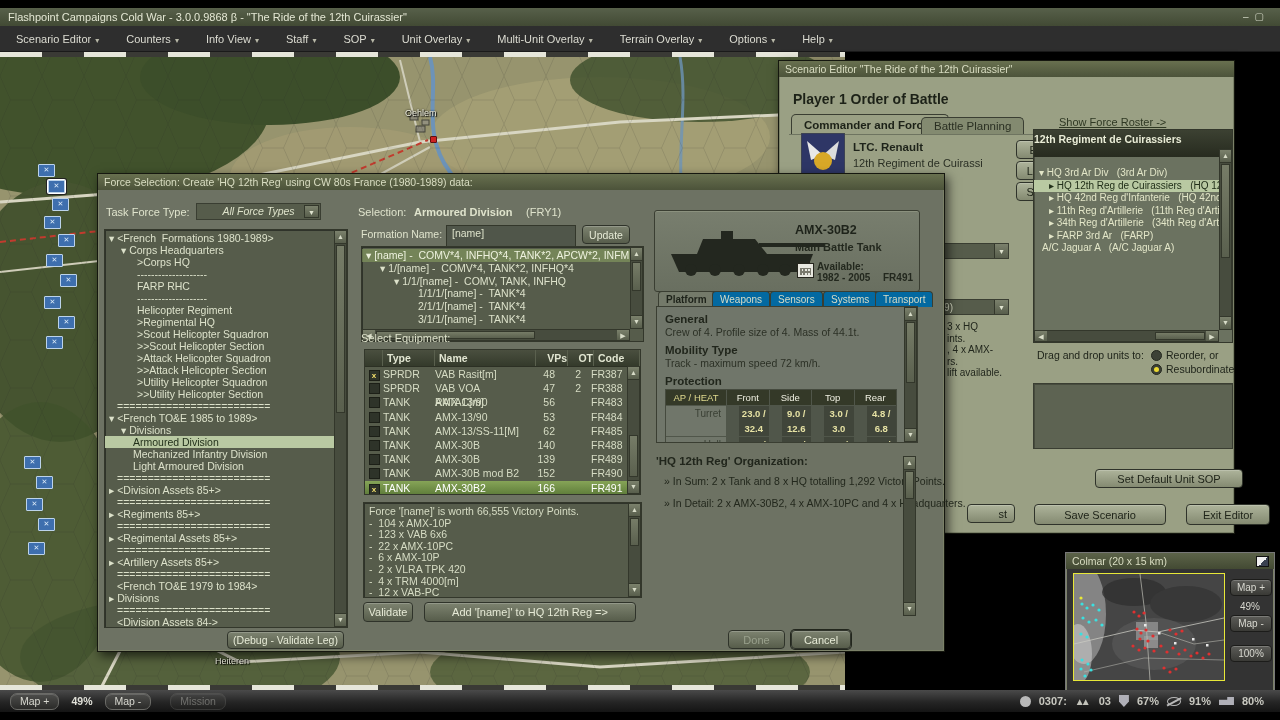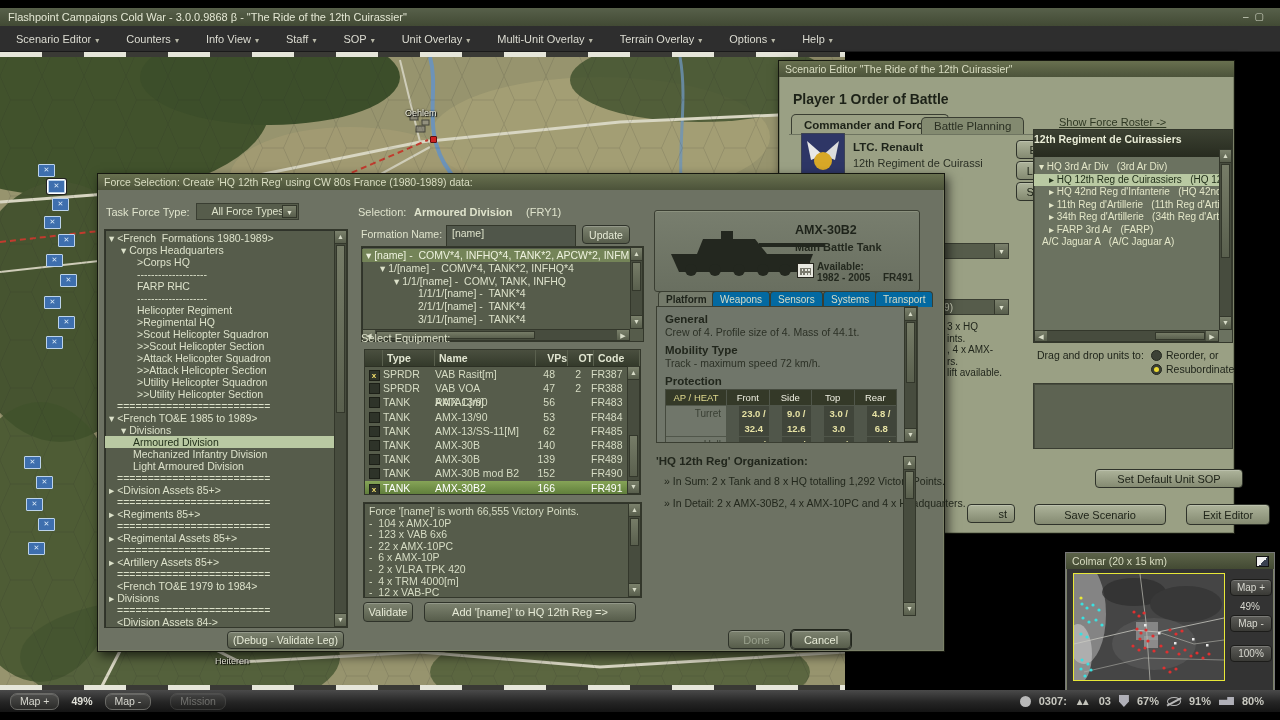--- a/index.html
+++ b/index.html
@@ -245,21 +245,21 @@
         </svg>
     </div>
     <span class="cmdname" style="left:74px;top:80px;">LTC. Renault</span>
     <span class="cmdunit" style="left:74px;top:96px;">12th Regiment de Cuirassi</span>
     <div class="btn light" style="left:189px;top:79px;width:44px;height:17px;">Edit</div>
     <div class="btn light" style="left:189px;top:100px;width:44px;height:17px;">Load</div>
     <div class="btn light" style="left:189px;top:121px;width:44px;height:17px;">Save</div>
 
     <div class="oobpanel">
       <div class="oobhdr">12th Regiment de Cuirassiers</div>
-      <div style="padding-top:4px;">
+      <div style="padding-top:10px;">
 
       <div class="oobrow" style="padding-left: 5px;"><span>▾ HQ 3rd Ar Div   (3rd Ar Div)</span></div>
           <div class="oobrow sel" style="padding-left: 15px;"><span>▸ HQ 12th Reg de Cuirassiers   (HQ 12th Reg)</span></div>
           <div class="oobrow" style="padding-left: 15px;"><span>▸ HQ 42nd Reg d'Infanterie   (HQ 42nd Reg d'In</span></div>
           <div class="oobrow" style="padding-left: 15px;"><span>▸ 11th Reg d'Artillerie   (11th Reg d'Artillerie)</span></div>
           <div class="oobrow" style="padding-left: 15px;"><span>▸ 34th Reg d'Artillerie   (34th Reg d'Artillerie)</span></div>
           <div class="oobrow" style="padding-left: 15px;"><span>▸ FARP 3rd Ar   (FARP)</span></div>
           <div class="oobrow" style="padding-left: 8px;"><span>A/C Jaguar A   (A/C Jaguar A)</span></div>
         </div>
       <div class="sb" style="right:0;top:19px;bottom:12px;">
@@ -304,21 +304,21 @@
         <div class="fragline"><span>rs.</span></div>
         <div class="fragline"><span></span></div>
         <div class="fragline"><span>lift available.</span></div>
       </div>
   </div>
 
   <div class="win" id="fdlg">
     <div class="tbar"><span>Force Selection: Create 'HQ 12th Reg' using CW 80s France (1980-1989) data:</span></div>
 
     <span class="dlabel" style="left:8px;top:32px;">Task Force Type:</span>
-    <div class="dd" style="left:98px;top:29px;width:103px;height:17px;line-height:15px;">
+    <div class="dd" style="left:98px;top:29px;width:125px;height:17px;line-height:15px;font-style:italic;">
       <span>All Force Types</span><span class="dda">▼</span>
     </div>
 
     <div class="listbox" style="left:6px;top:55px;width:242px;height:397px;">
       <div style="padding-top:2px;">
 
       <div class="trow" style="padding-left: 4px;"><span>▾ &lt;French  Formations 1980-1989&gt;</span></div>
           <div class="trow" style="padding-left: 16px;"><span>▾ Corps Headquarters</span></div>
           <div class="trow" style="padding-left: 32px;"><span>&gt;Corps HQ</span></div>
           <div class="trow" style="padding-left: 32px;"><span>--------------------</span></div>

